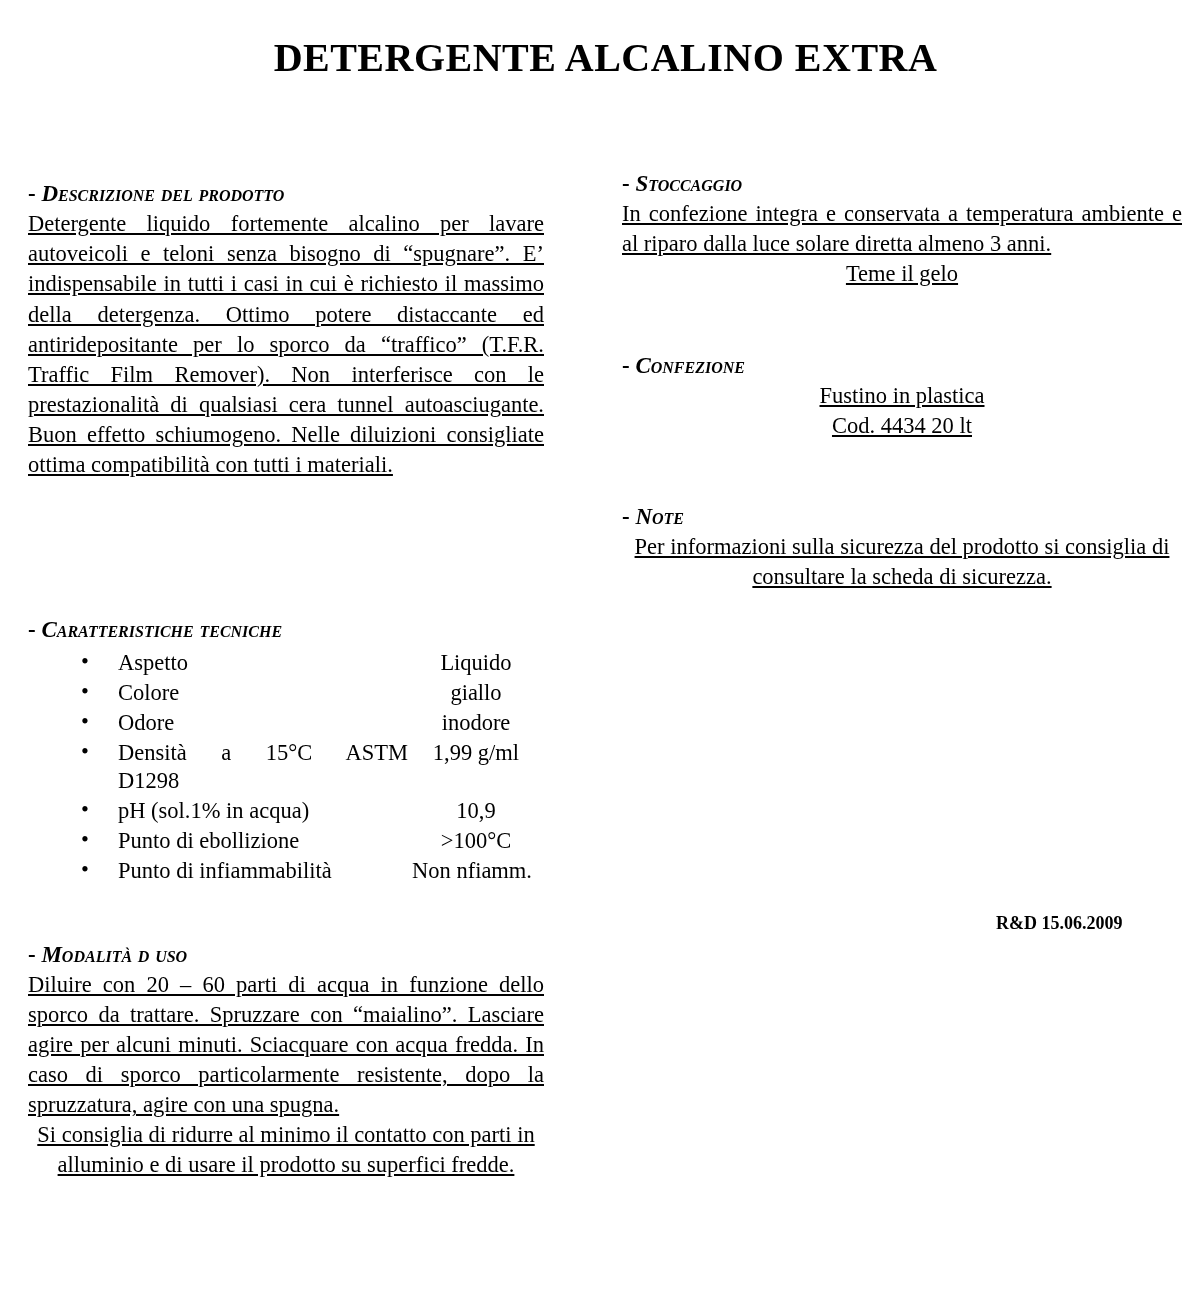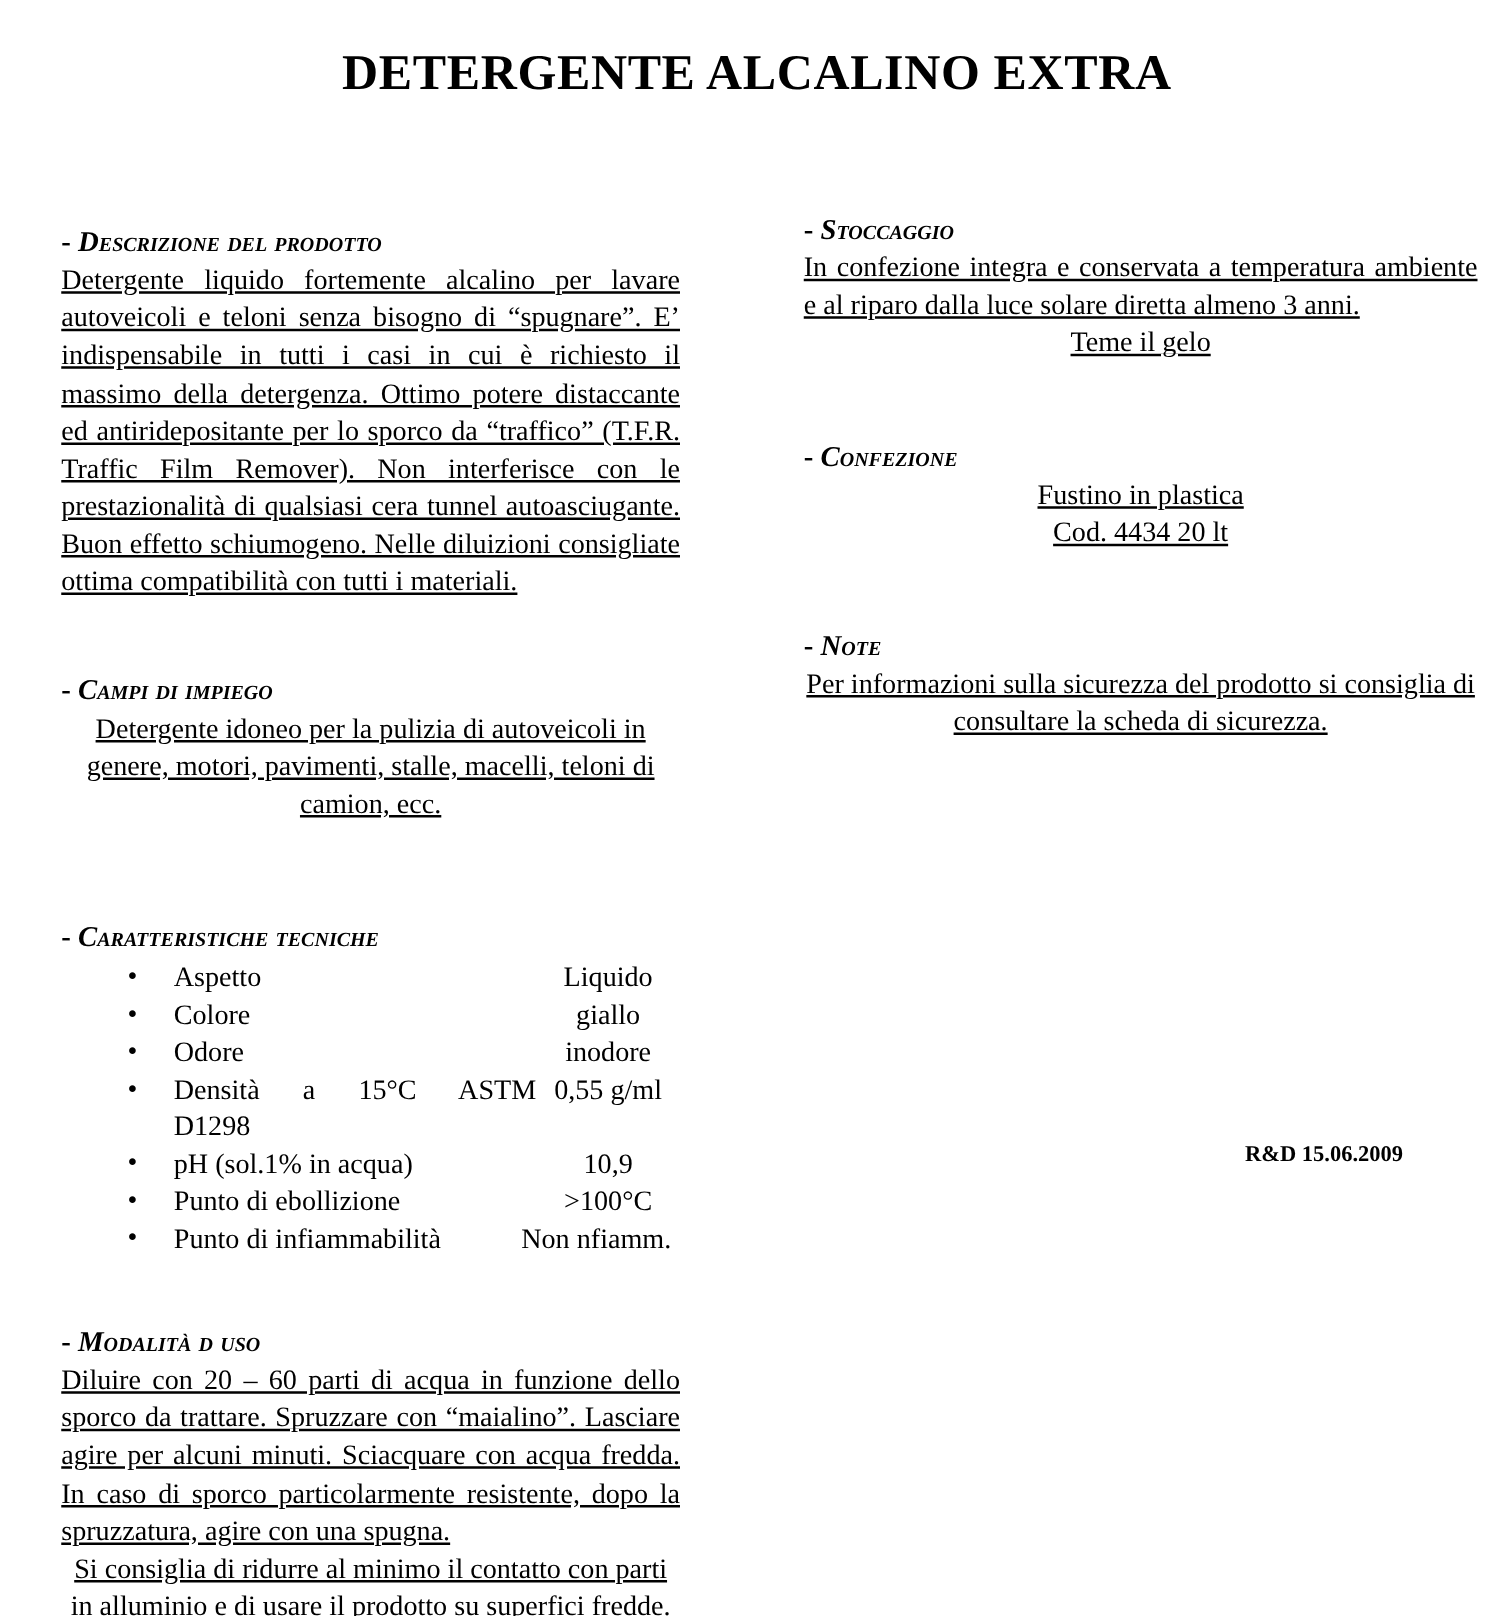--- a/index.html
+++ b/index.html
@@ -37,21 +37,21 @@
     left: 28px;
     width: 516px;
   }
   .col-right {
     position: absolute;
     top: 170px;
     left: 622px;
     width: 560px;
   }
 
-  .section { margin-bottom: 0; margin-left: 21px; }
+  .section { margin-bottom: 0; }
 
   .section-heading {
     font-weight: bold;
     font-style: italic;
     font-variant: small-caps;
     font-size: 23px;
     line-height: 1.18;
     margin: 0 0 2px 0;
     white-space: nowrap;
   }
@@ -152,24 +152,20 @@
 
 <div class="col-left">
 
   <div class="section">
     <div class="section-heading"><span class="dash">- </span><span>Descrizione del prodotto</span></div>
     <p class="body-text">Detergente liquido fortemente alcalino per lavare autoveicoli e teloni senza bisogno di “spugnare”. E’ indispensabile in tutti i casi in cui è richiesto il massimo della detergenza. Ottimo potere distaccante ed antiridepositante per lo sporco da “traffico” (T.F.R. Traffic Film Remover). Non interferisce con le prestazionalità di qualsiasi cera tunnel autoasciugante. Buon effetto schiumogeno. Nelle diluizioni consigliate ottima compatibilità con tutti i materiali.</p>
   </div>
 
   <div class="sp-descr"></div>
 
-  <div class="section">
-    <div class="section-heading"><span class="dash">- </span><span>Campi di impiego</span></div>
-    <p class="body-text left-align">Detergente idoneo per la pulizia di autoveicoli in genere, motori, pavimenti, stalle, macelli, teloni di camion, ecc.</p>
-  </div>
 
   <div class="sp-campi"></div>
 
   <div class="section">
     <div class="section-heading"><span class="dash">- </span><span>Caratteristiche tecniche</span></div>
 
     <ul class="spec-list">
       <li class="spec-row">
         <span class="spec-bullet">•</span>
         <span class="spec-label">Aspetto</span>
@@ -181,21 +177,21 @@
         <span class="spec-value">giallo</span>
       </li>
       <li class="spec-row">
         <span class="spec-bullet">•</span>
         <span class="spec-label">Odore</span>
         <span class="spec-value">inodore</span>
       </li>
       <li class="spec-row">
         <span class="spec-bullet">•</span>
         <span class="spec-label justify"><span>Densità a 15°C ASTM</span><span class="cont">D1298</span></span>
-        <span class="spec-value">0,55 g/ml</span>
+        <span class="spec-value">1,99 g/ml</span>
       </li>
       <li class="spec-row">
         <span class="spec-bullet">•</span>
         <span class="spec-label">pH (sol.1% in acqua)</span>
         <span class="spec-value">10,9</span>
       </li>
       <li class="spec-row">
         <span class="spec-bullet">•</span>
         <span class="spec-label">Punto di ebollizione</span>
         <span class="spec-value">&gt;100°C</span>

